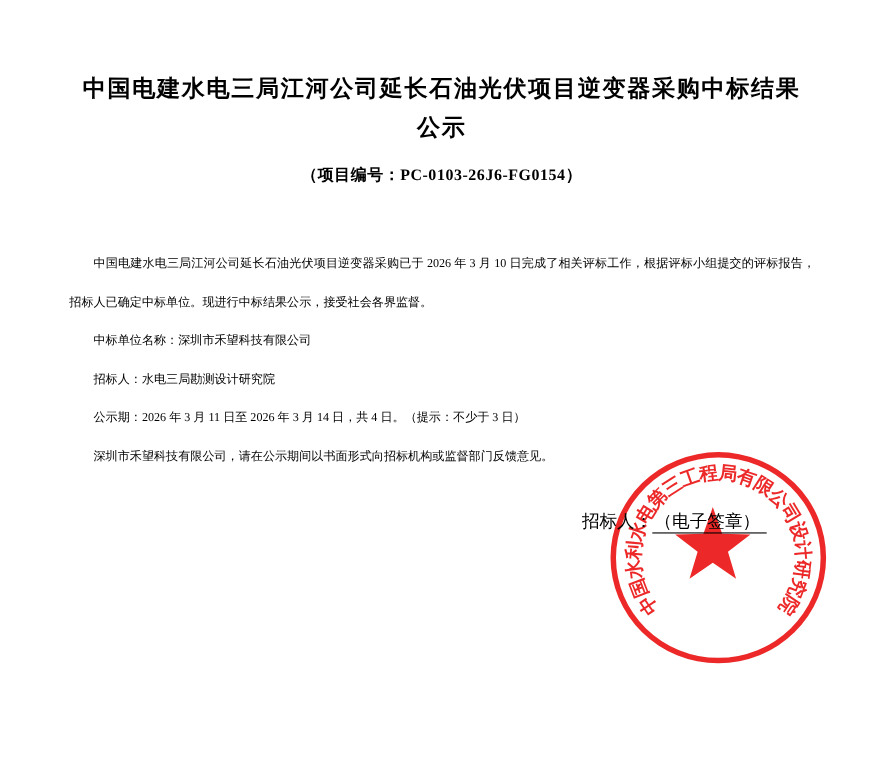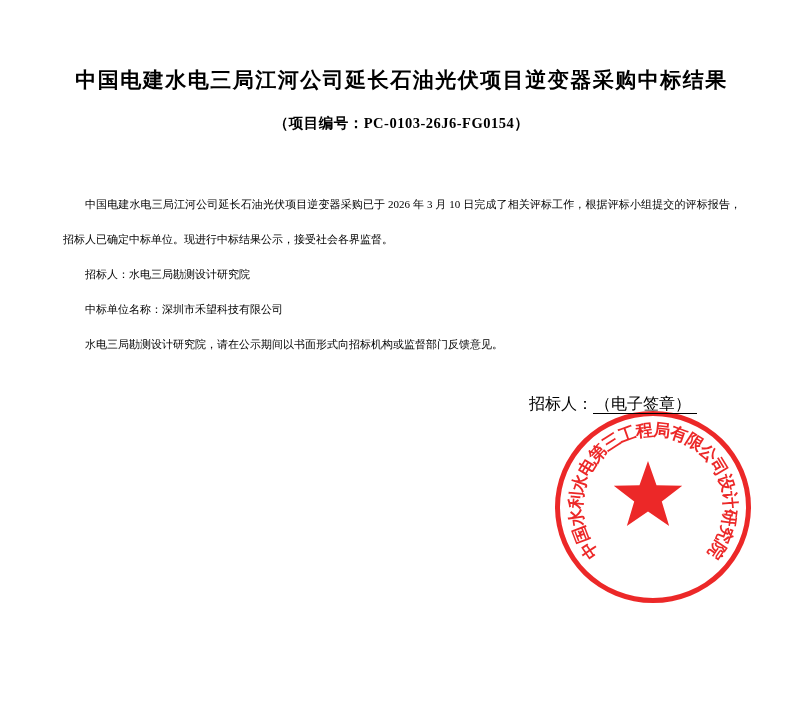--- a/index.html
+++ b/index.html
@@ -74,29 +74,31 @@
     font-family: "Liberation Serif", "DejaVu Serif", serif;
   }
 </style>
 </head>
 <body>
 
 <div class="page">
 
   <h1 class="title">
     <span class="tl">中国电建水电三局江河公司延长石油光伏项目逆变器采购中标结果</span>
+    <span class="tl">公示</span>
   </h1>
 
   <div class="project-no">（项目编号：PC-0103-26J6-FG0154）</div>
 
   <div class="content">
     <p>中国电建水电三局江河公司延长石油光伏项目逆变器采购已于 2026 年 3 月 10 日完成了相关评标工作，根据评标小组提交的评标报告，招标人已确定中标单位。现进行中标结果公示，接受社会各界监督。</p>
+    <p>中标单位名称：深圳市禾望科技有限公司</p>
     <p>招标人：水电三局勘测设计研究院</p>
-    <p>中标单位名称：深圳市禾望科技有限公司</p>
-    <p>水电三局勘测设计研究院，请在公示期间以书面形式向招标机构或监督部门反馈意见。</p>
+    <p>公示期：2026 年 3 月 11 日至 2026 年 3 月 14 日，共 4 日。（提示：不少于 3 日）</p>
+    <p>深圳市禾望科技有限公司，请在公示期间以书面形式向招标机构或监督部门反馈意见。</p>
   </div>
 
   <div class="signature">
     <div class="sig-line">
       <span>招标人：</span><span class="sig-underline">（电子签章）</span>
     </div>
   </div>
 
   <div class="seal">
     <svg class="seal-star" viewBox="-36 -36 72 72" xmlns="http://www.w3.org/2000/svg">

